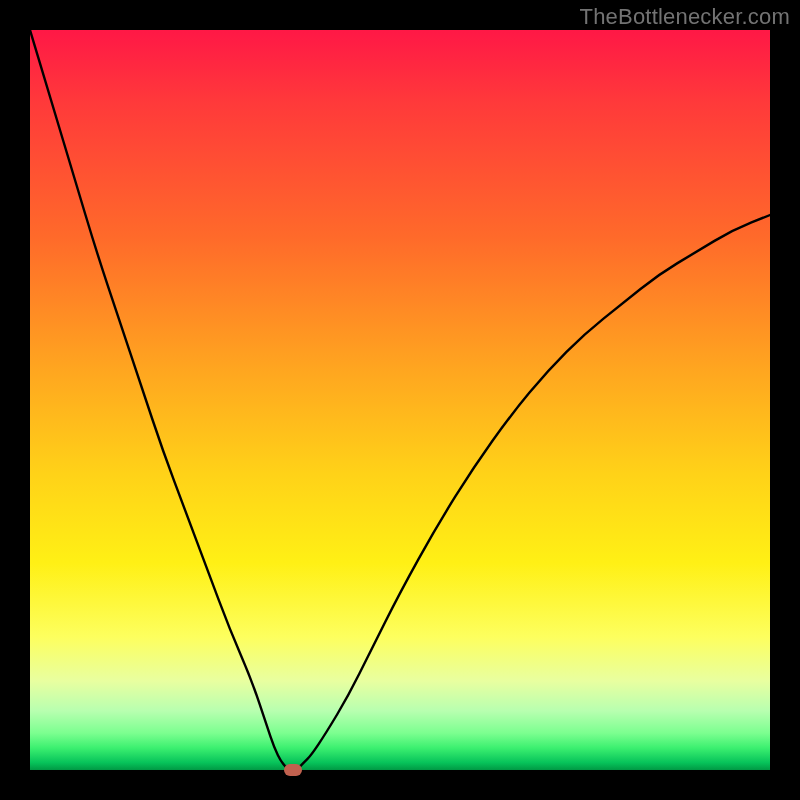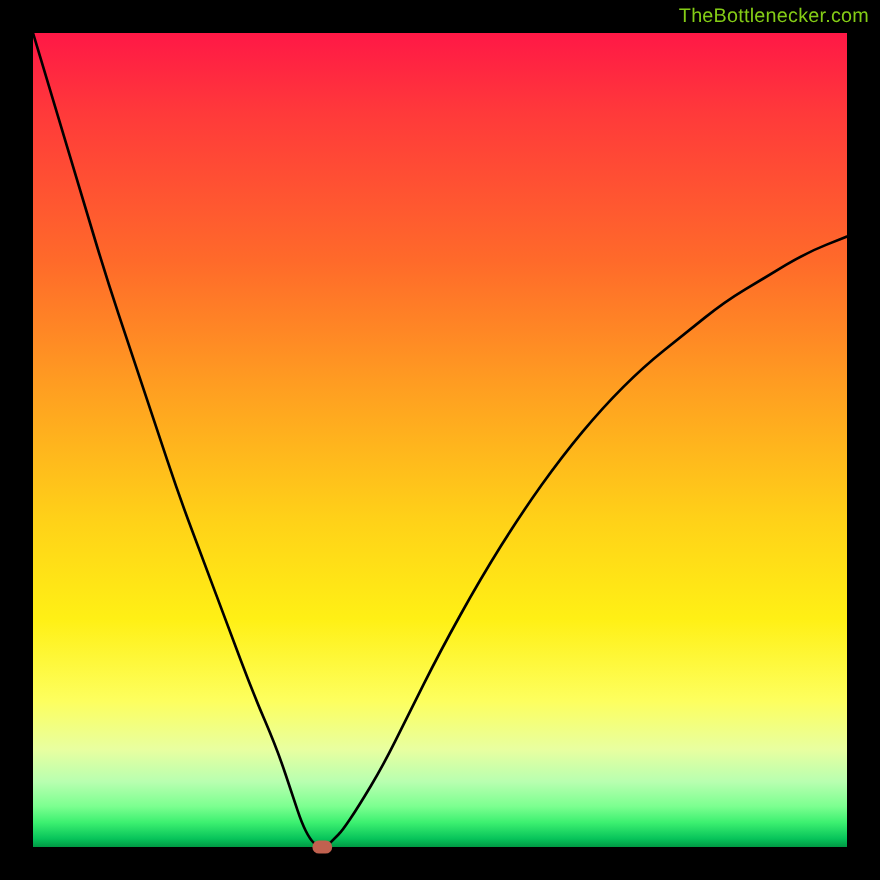--- a/index.html
+++ b/index.html
@@ -38,22 +38,22 @@
       #7cff90 95%,
       #3cf070 97%,
       #07c35a 99%,
       #009944 100%
     );
   }
   .attribution {
     position: absolute;
     top: 4px;
     right: 10px;
-    color: #84cc16;
-    font-size: 18px;
+    color: #737373;
+    font-size: 22px;
     letter-spacing: 0.2px;
     font-weight: 400;
     user-select: none;
   }
   svg.curve {
     position: absolute;
     left: 0;
     top: 0;
     width: 740px;
     height: 740px;

